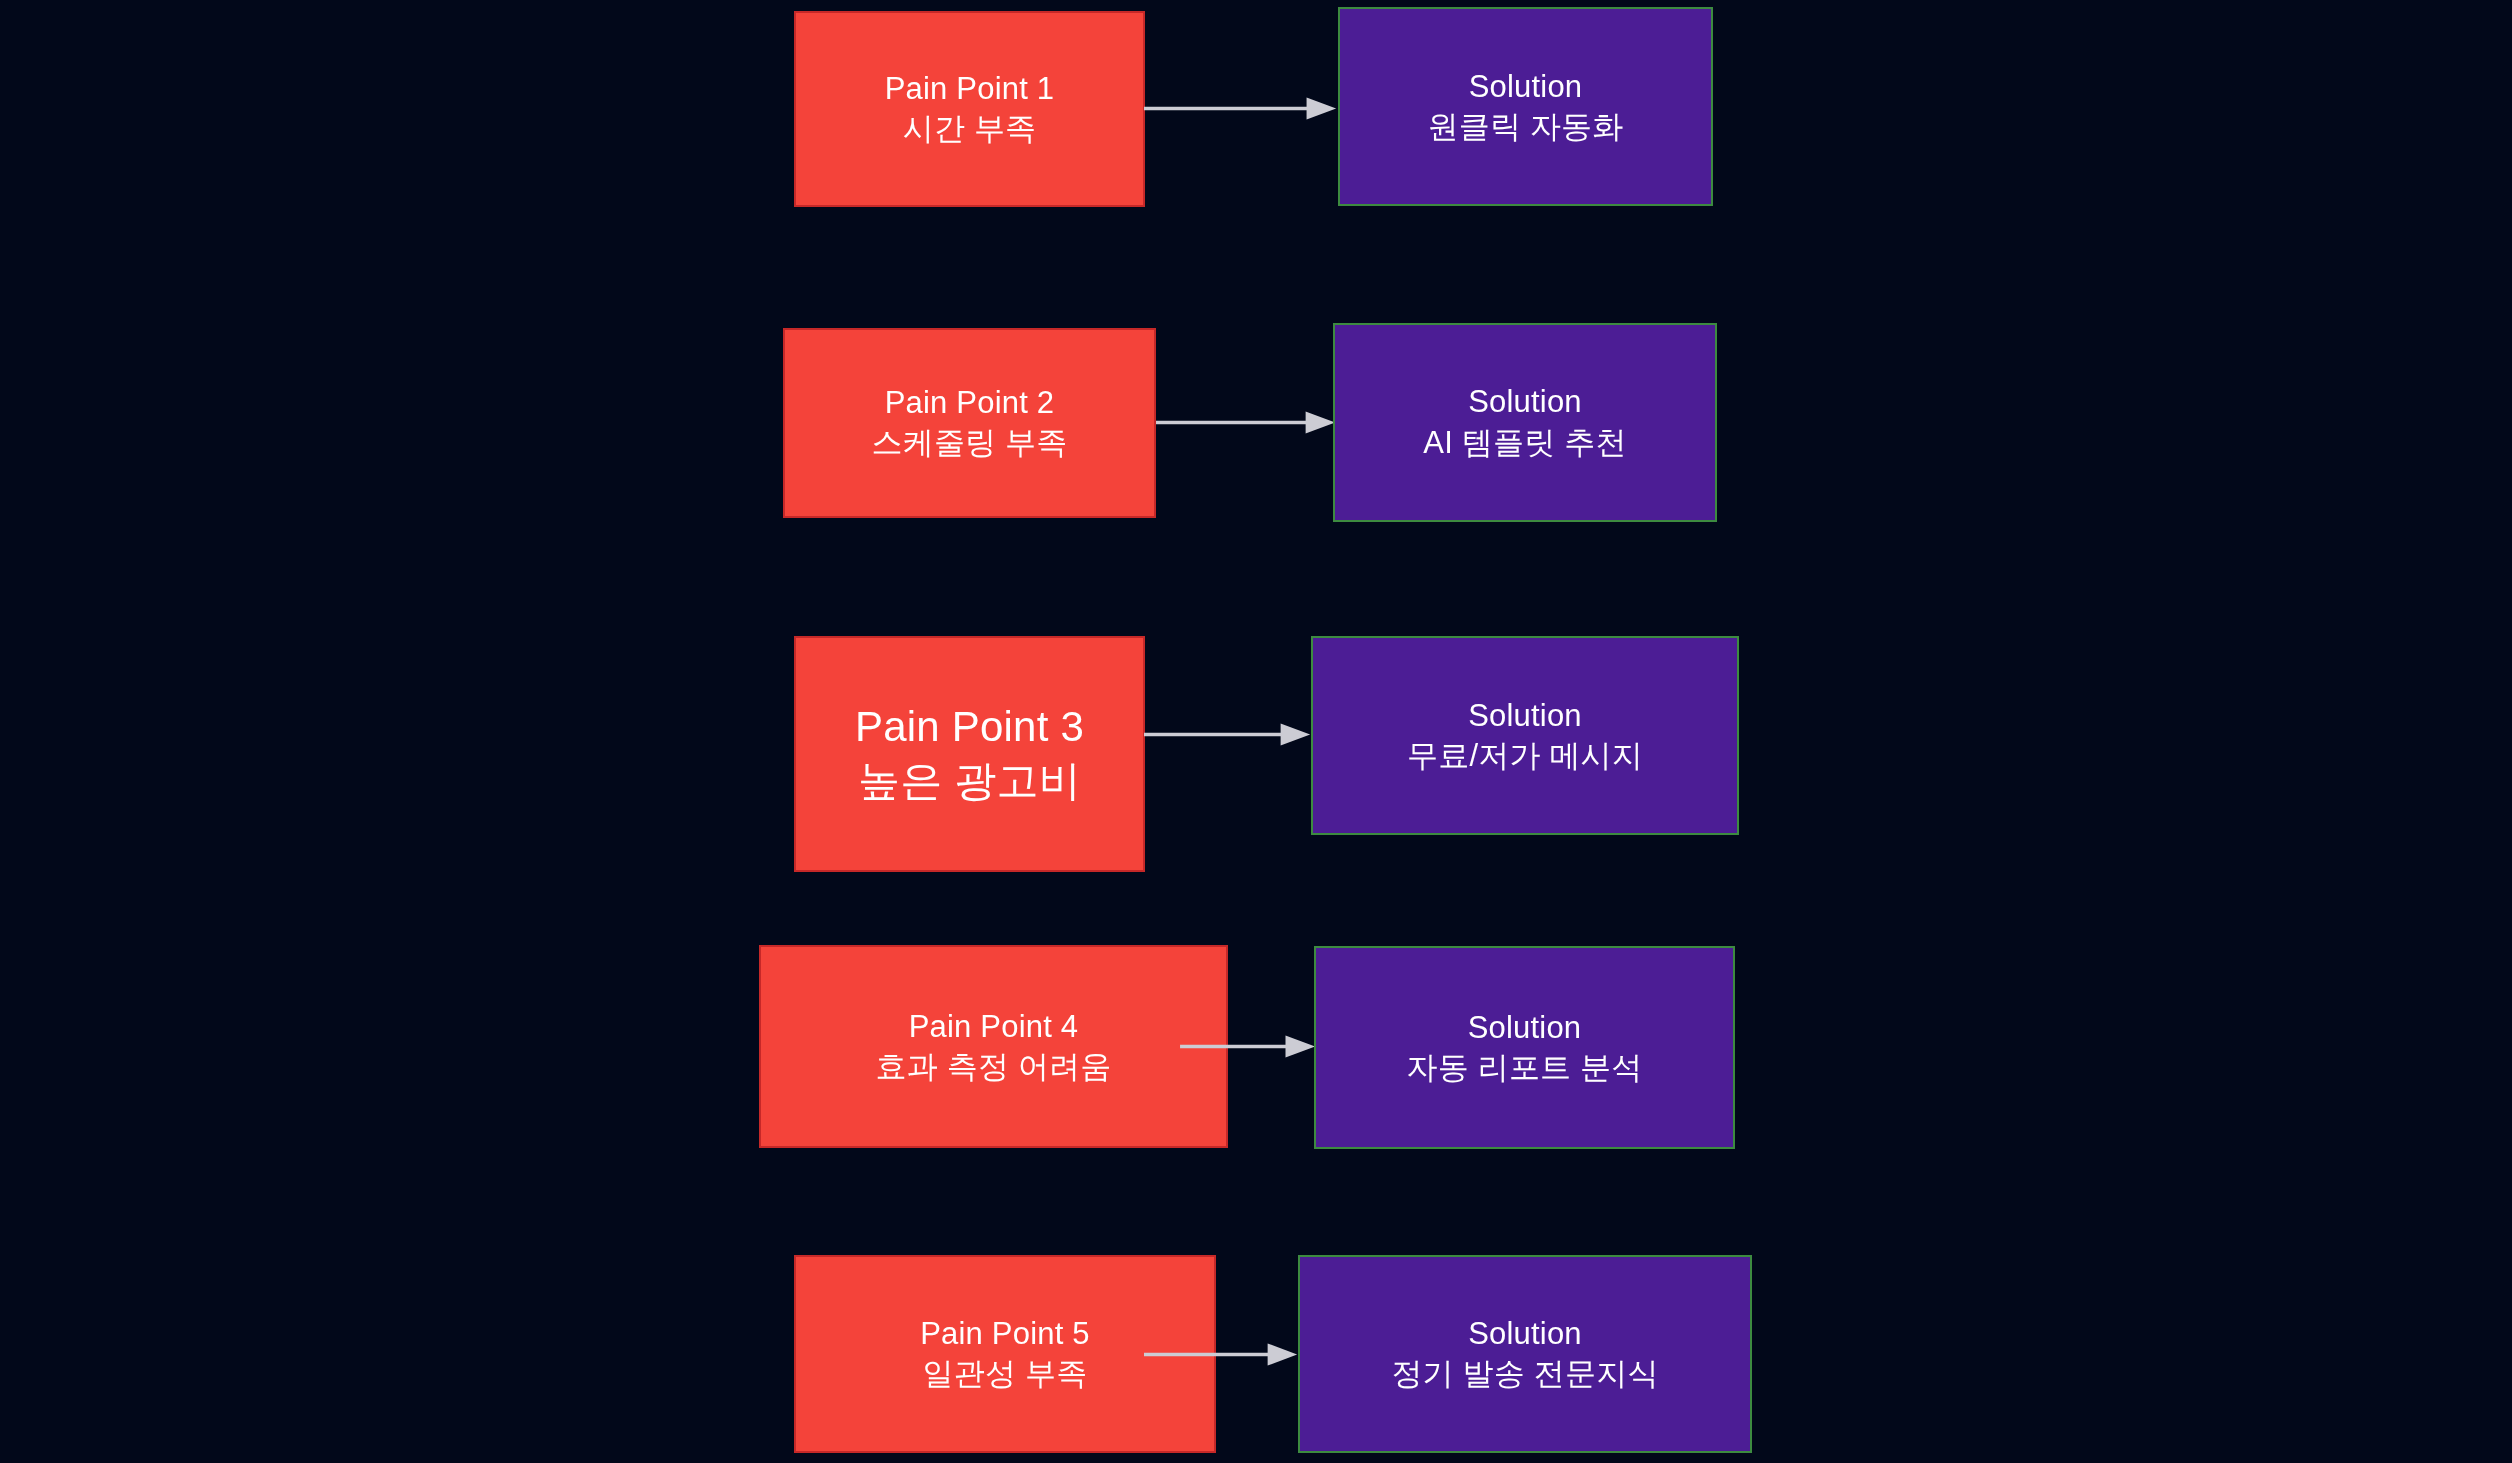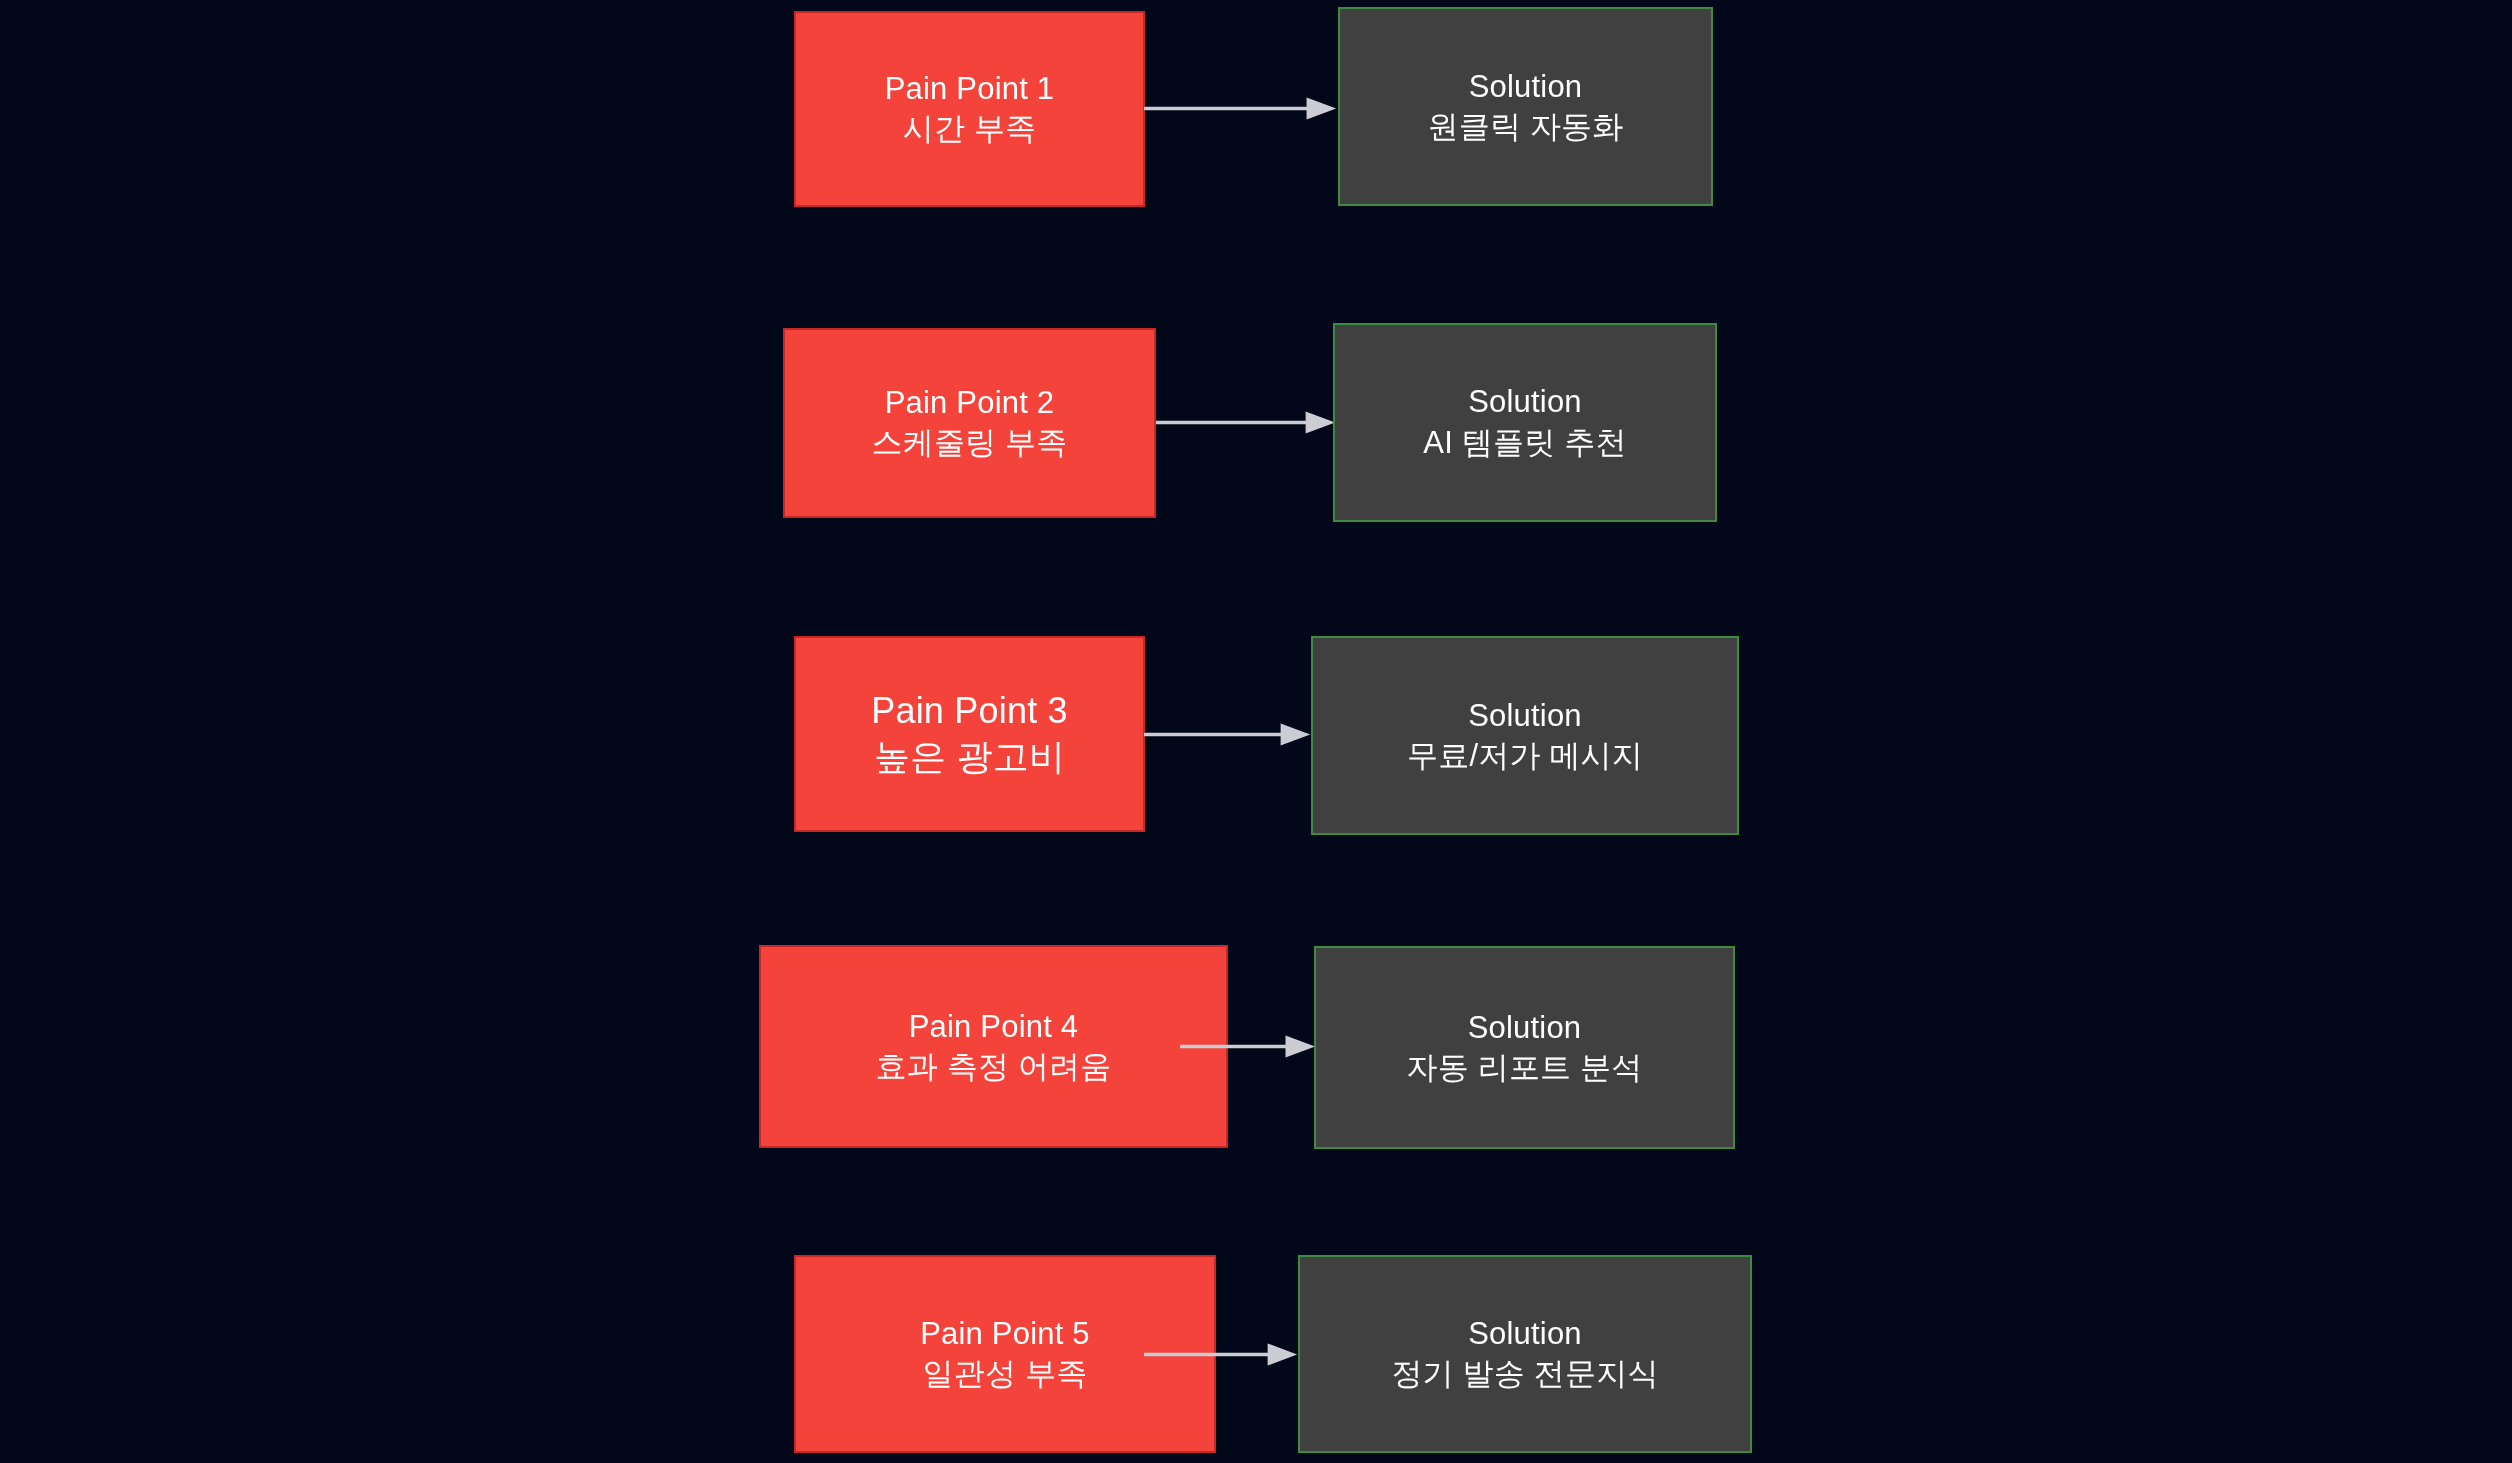--- a/index.html
+++ b/index.html
@@ -32,21 +32,21 @@
     line-height: 1.30;
     letter-spacing: 0.2px;
   }
   .node .ln1 { display: block; }
   .node .ln2 { display: block; }
   .pain {
     background: #f4433a;
     border: 2.8px solid #c62828;
   }
   .sol {
-    background: #404040;
+    background: #4c1d95;
     border: 2.8px solid #3d8b40;
   }
   .connector {
     position: absolute;
     height: 37px;
     display: block;
     pointer-events: none;
   }
   .connector svg { display: block; }
 </style>
@@ -83,21 +83,21 @@
         <polygon points="162,8 194,20 162,32" fill="#ccccd4"></polygon>
       </svg>
     </div>
     <div class="node sol" style="left:1333px;top:9.2px;width:384px;height:199px;font-size:31px;">
       <span class="ln1">Solution</span>
       <span class="ln2">AI 템플릿 추천</span>
     </div>
   </div>
 
   <div class="row" style="top:628px;height:222px;">
-    <div class="node pain" style="left:794px;top:8.3px;width:351px;height:196px;font-size:36px;">
+    <div class="node pain" style="left:794px;top:8.3px;width:351px;height:236px;font-size:42px;">
       <span class="ln1">Pain Point 3</span>
       <span class="ln2">높은 광고비</span>
     </div>
     <div class="connector" style="left:1144px;top:88px;width:168px;">
       <svg width="168" height="37" viewBox="0 0 182 40" xmlns="http://www.w3.org/2000/svg">
         <line x1="0" y1="20" x2="150" y2="20" stroke="#ccccd4" stroke-width="4"></line>
         <polygon points="148,8 180,20 148,32" fill="#ccccd4"></polygon>
       </svg>
     </div>
     <div class="node sol" style="left:1311px;top:8.3px;width:428px;height:199px;font-size:31px;">

